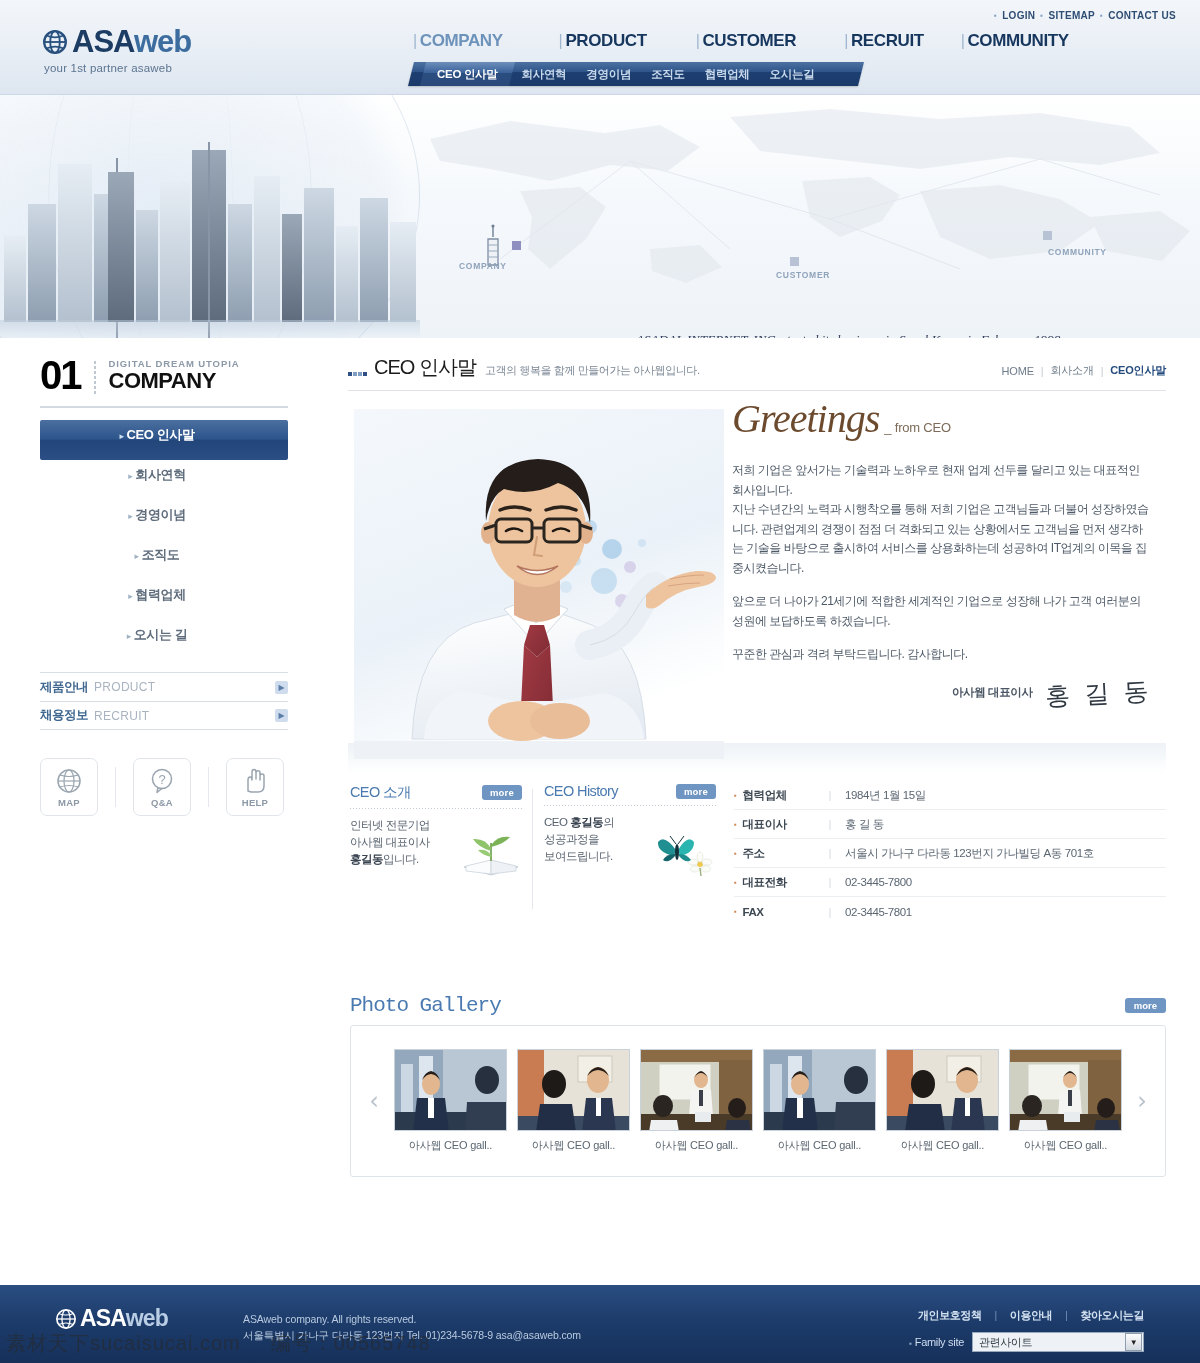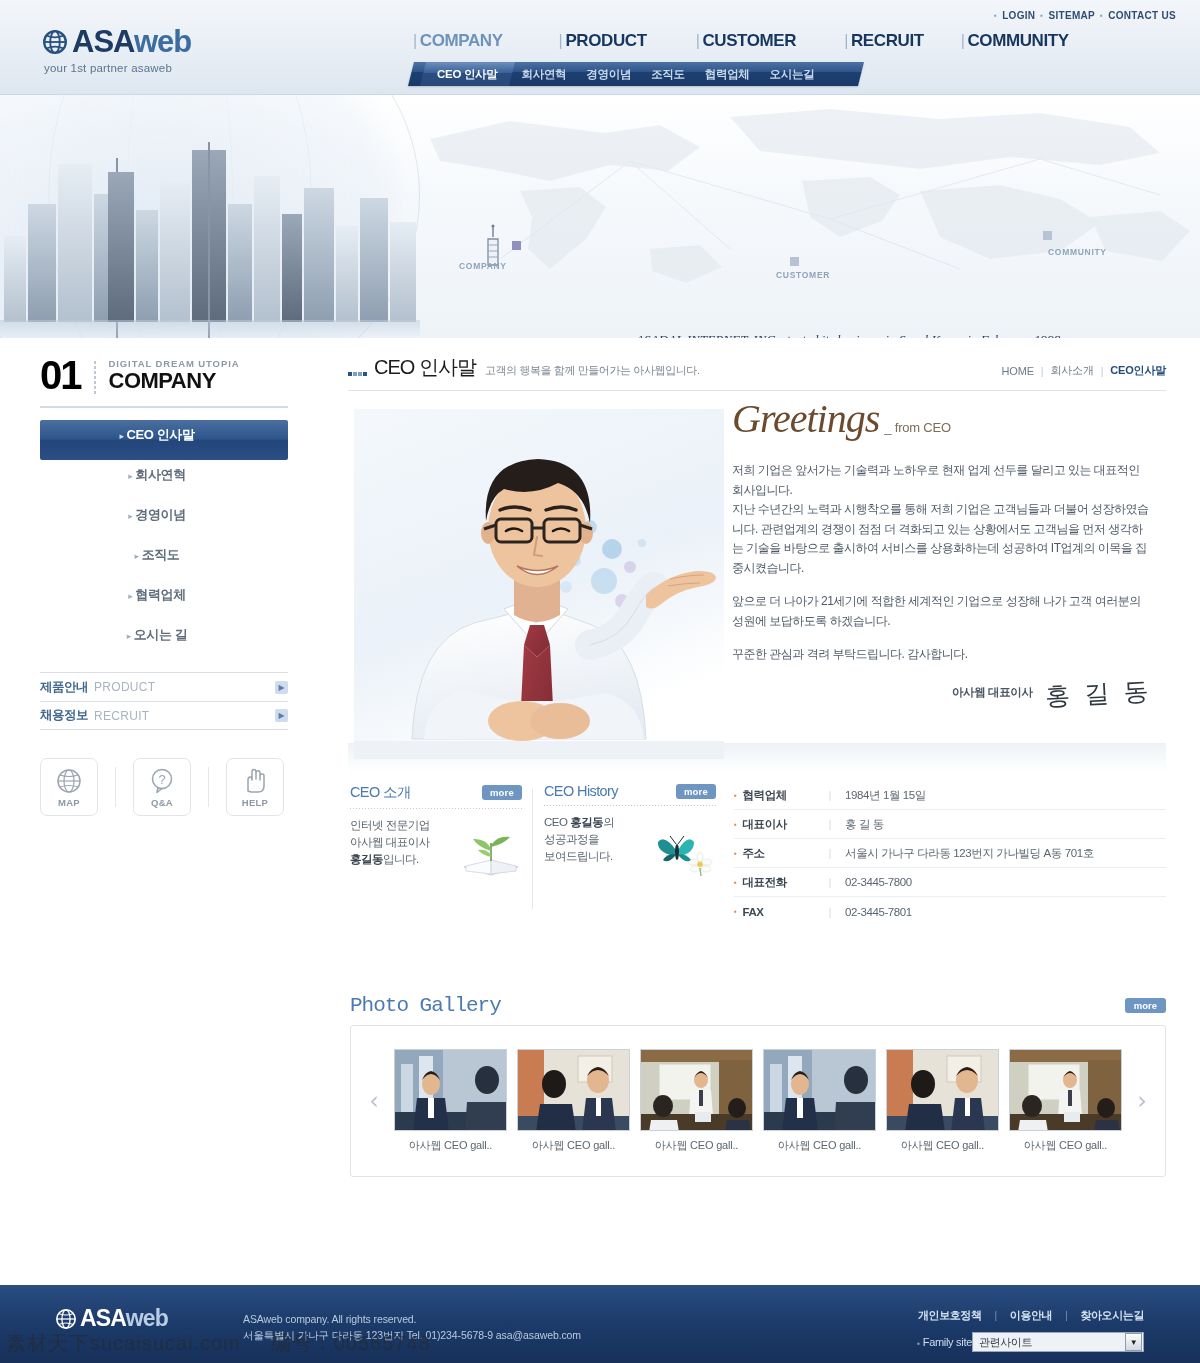--- a/index.html
+++ b/index.html
@@ -308,21 +308,21 @@
   .f-logo{ position:absolute; left:55px; top:22px; display:flex; align-items:center; gap:3px;}
   .f-asa{ font-size:23px; font-weight:bold; color:#ffffff; letter-spacing:-.8px; line-height:1;}
   .f-asa .w{ color:#b9cde4; }
   .f-info{ position:absolute; left:243px; top:26px; font-size:10.5px; line-height:16px; color:#b8cadf; letter-spacing:-.1px;}
   .f-links{
     position:absolute; right:56px; top:23px; font-size:11px; font-weight:bold;
     color:#d4e2f1; display:flex; gap:11px; align-items:center; letter-spacing:-.4px;font-family:Liberation Mono, monospace;
   }
   .f-links .sep{ color:#6e8cb2; font-weight:normal; }
   .f-family{
-    position:absolute; right:56px; top:47px; display:flex; align-items:center; 
+    position:absolute; right:56px; top:47px; display:flex; align-items:center; gap:8px;
   }
   .f-family-lab{ font-size:11px; color:#cfdef0; letter-spacing:-.3px; }
   .f-family-lab .dot{ color:#8fa9c9; font-size:8px; margin-right:3px;}
   .f-select{
     width:172px; height:20px; background:#eef2f6; border:1px solid #97a8bc;
     display:flex; align-items:center; font-size:11px; color:#2e3740; padding-left:6px;
     letter-spacing:-.4px;
   }
   .f-select .cap{ flex:1; }
   .f-caret{

